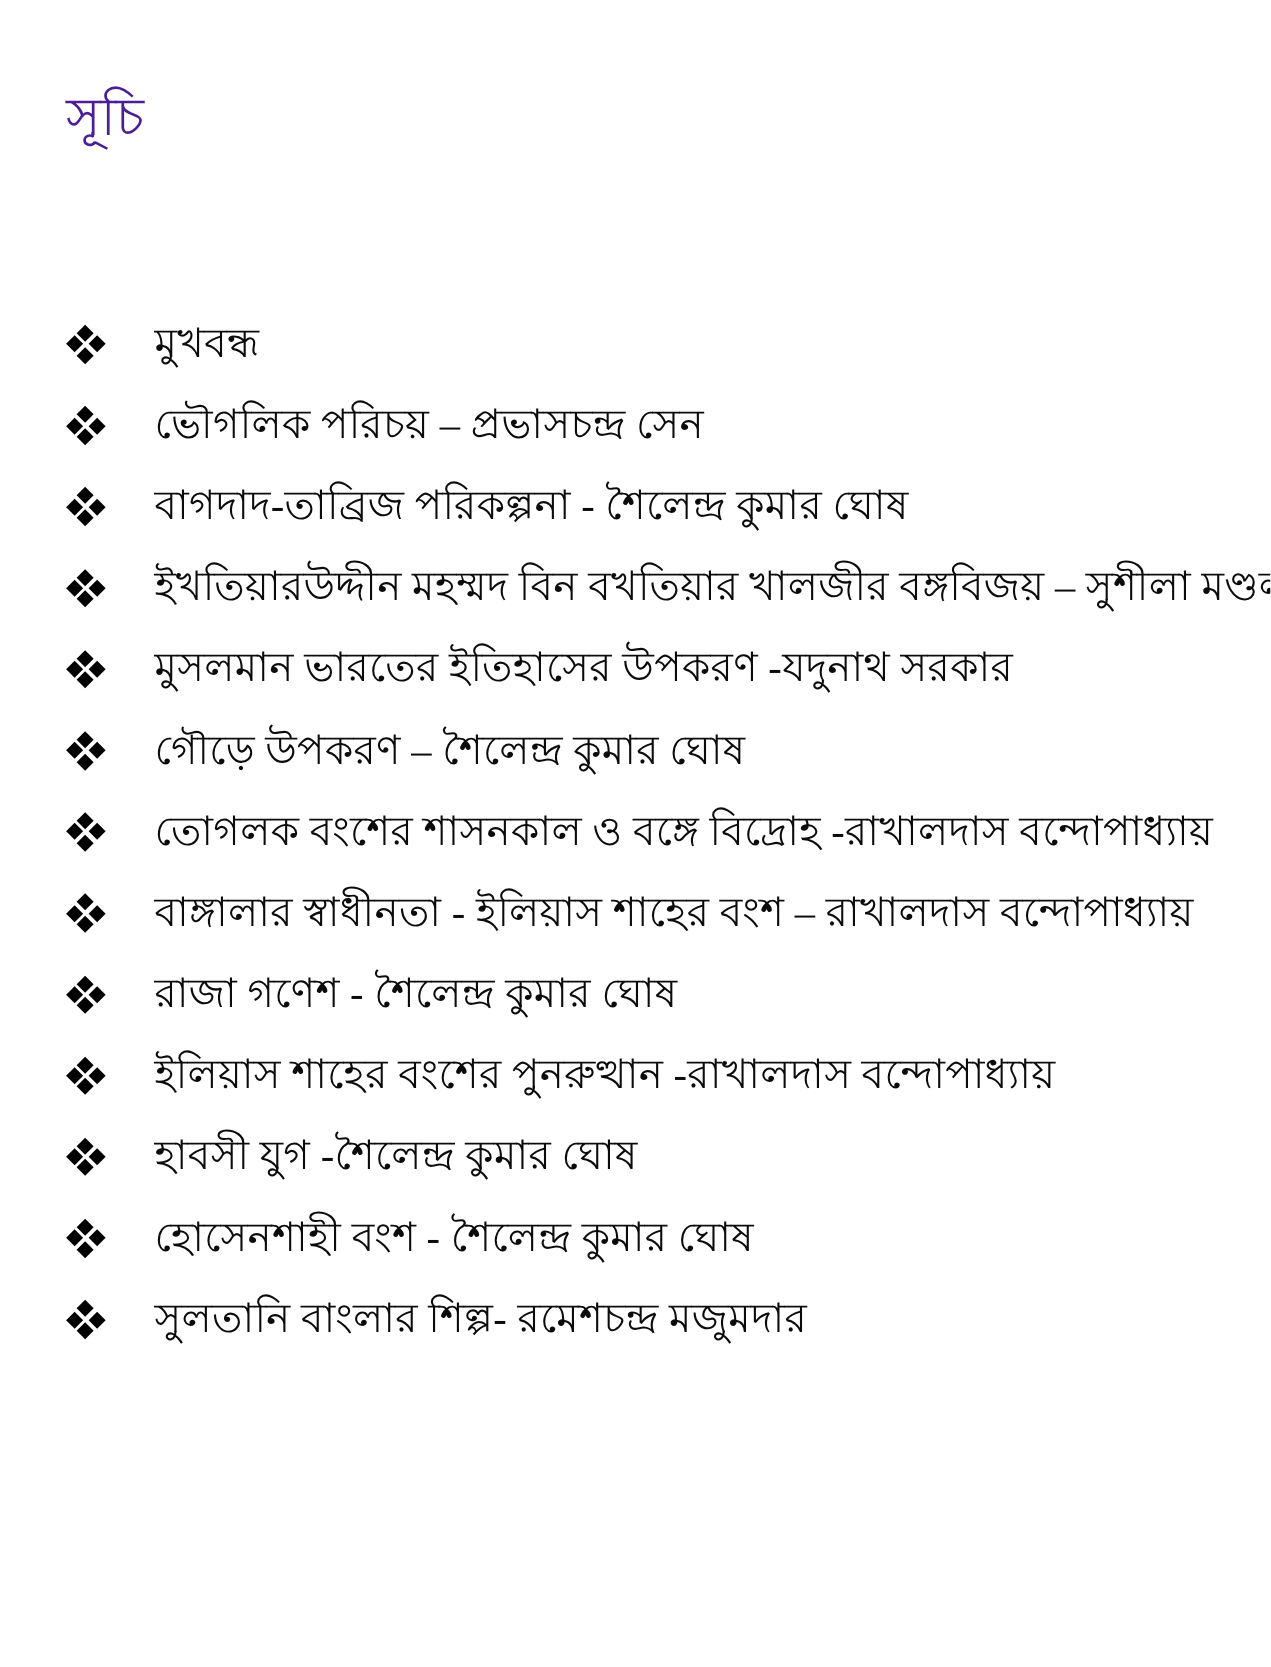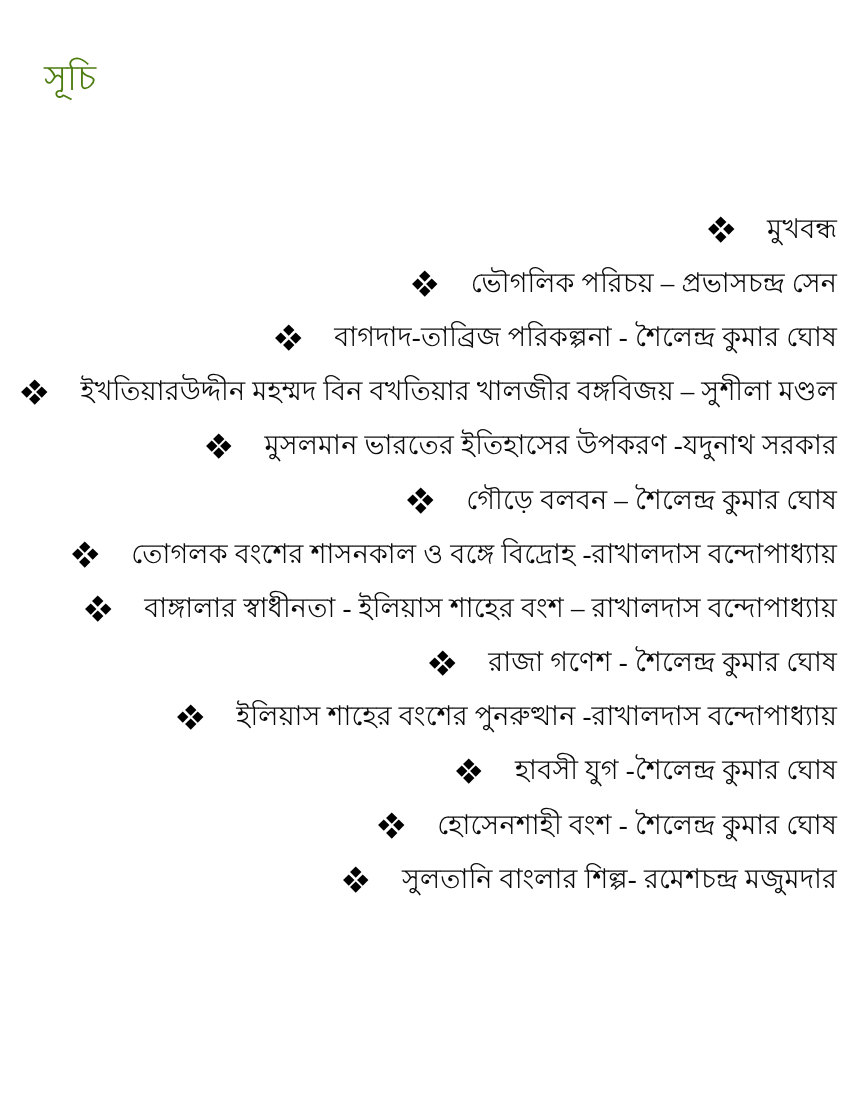--- a/index.html
+++ b/index.html
@@ -18,36 +18,35 @@
     color: #0b0b0b;
   }
 
   .doc-title {
     position: absolute;
     left: 44px;
     top: 58px;
     font-size: 35px;
     line-height: 1.2;
     font-weight: 400;
-    color: #4d7c0f;
+    color: #4c1d95;
     white-space: nowrap;
   }
 
   .toc-list {
     position: absolute;
     left: 46px;
     top: 202px;
     right: 10px;
   }
 
   .toc-item {
     display: flex;
     align-items: center;
     height: 54.2px;
-    justify-content: flex-end;
   }
 
   
   .bullet {
     position: relative;
     width: 22px;
     height: 22px;
     flex: 0 0 auto;
     margin-right: 35px;
   }
@@ -132,21 +131,21 @@
       <span class="toc-label">মুসলমান ভারতের ইতিহাসের উপকরণ -যদুনাথ সরকার</span>
     </div>
 
     <div class="toc-item">
       <span class="bullet">
           <i></i>
           <i></i>
           <i></i>
           <i></i>
         </span>
-      <span class="toc-label">গৌড়ে বলবন –  শৈলেন্দ্র কুমার ঘোষ</span>
+      <span class="toc-label">গৌড়ে উপকরণ –  শৈলেন্দ্র কুমার ঘোষ</span>
     </div>
 
     <div class="toc-item">
       <span class="bullet">
           <i></i>
           <i></i>
           <i></i>
           <i></i>
         </span>
       <span class="toc-label">তোগলক বংশের শাসনকাল ও বঙ্গে বিদ্রোহ -রাখালদাস বন্দোপাধ্যায়</span>

